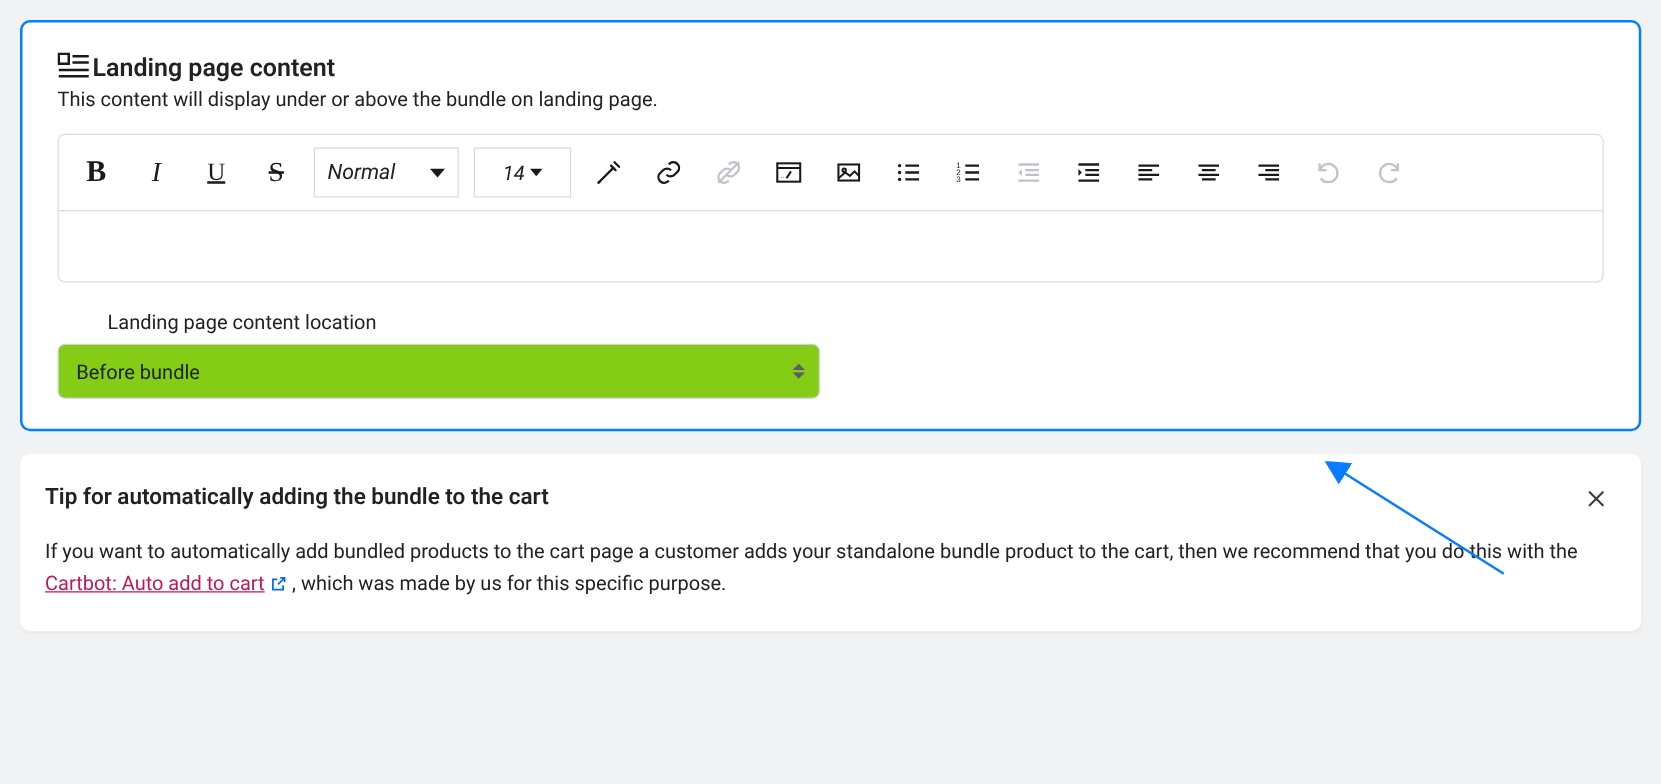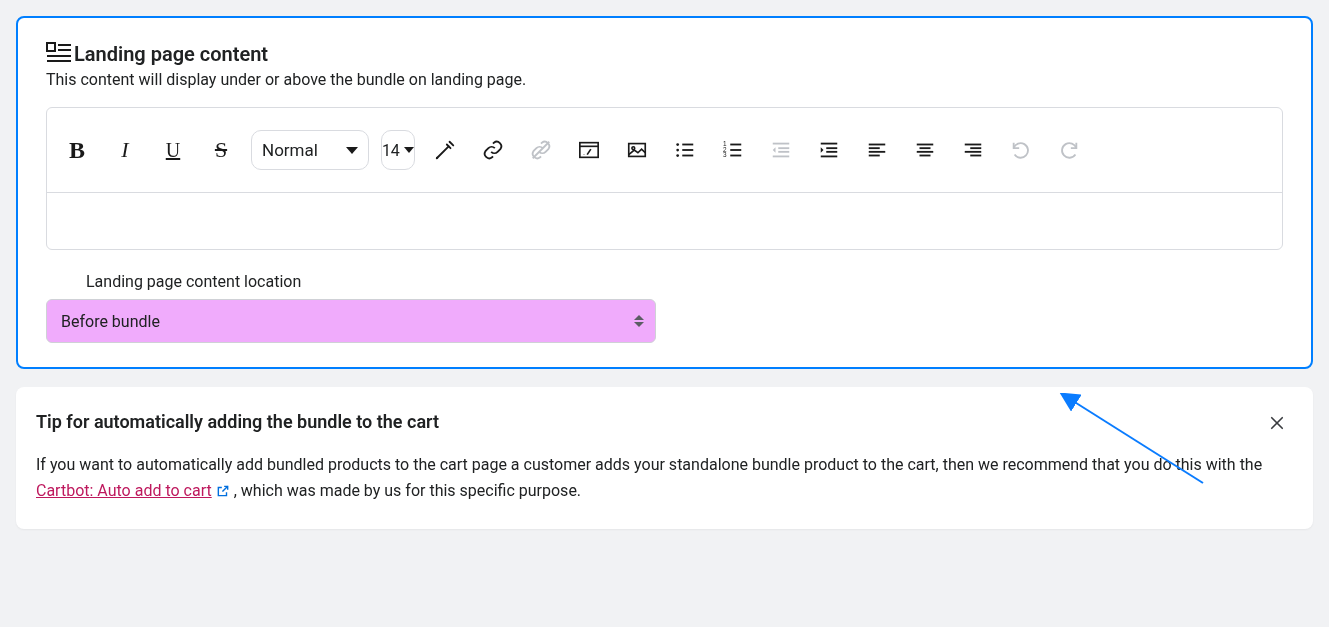--- a/index.html
+++ b/index.html
@@ -69,31 +69,32 @@
   .tbtn.disabled { color: #bfc2c7; cursor: default; }
   .tbtn svg { width: 22px; height: 22px; }
   .tbtn.bold-btn { font-family: Georgia, serif; font-weight: 900; font-size: 24px; }
   .tbtn.italic-btn { font-family: Georgia, serif; font-style: italic; font-size: 22px; }
   .tbtn.underline-btn { font-family: Georgia, serif; text-decoration: underline; font-size: 20px; }
   .tbtn.strike-btn { font-family: Georgia, serif; font-size: 22px; }
 
   .tb-select {
     height: 40px;
     border: 1px solid #d9dbe0;
-    border-radius: 10px;
+    border-radius: 0;
     background: #fff;
     display: flex;
     align-items: center;
     padding: 0 10px;
     gap: 28px;
     cursor: pointer;
     font-size: 17px;
-    margin: 16px 4px;
-  }
-  .tb-select.small { gap: 4px; padding: 0 0; font-size: 16px; }
+    margin: 4px 4px;
+    font-style: italic;
+  }
+  .tb-select.small { gap: 4px; padding: 0 22px; font-size: 16px; }
   .caret-down {
     width: 0; height: 0;
     border-left: 6px solid transparent;
     border-right: 6px solid transparent;
     border-top: 7px solid #1a1a1a;
   }
   .caret-down.sm {
     border-left-width: 5px; border-right-width: 5px; border-top-width: 6px;
   }
 
@@ -105,21 +106,21 @@
   .field-label { font-size: 16px; margin-bottom: 8px; margin-left: 40px; }
   .select-wrap {
     position: relative;
     width: 610px;
   }
   .select {
     width: 100%;
     height: 44px;
     border: 1px solid #cfd1d6;
     border-radius: 6px;
-    background: #f0abfc;
+    background: #84cc16;
     padding: 0 40px 0 14px;
     font-size: 16px;
     display: flex;
     align-items: center;
     cursor: pointer;
   }
   .select-arrows {
     position: absolute;
     right: 12px;
     top: 50%;

